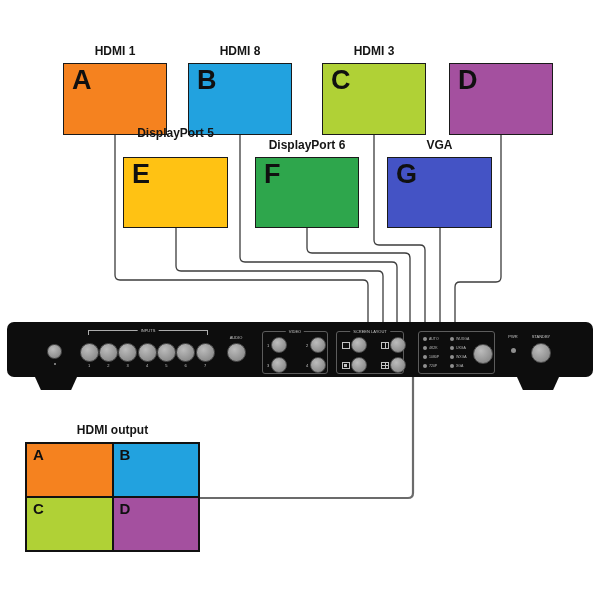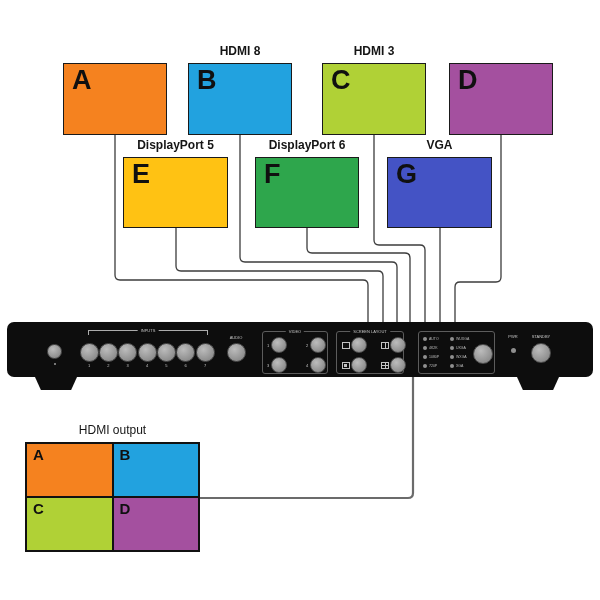--- a/index.html
+++ b/index.html
@@ -24,55 +24,56 @@
   .bracket{position:absolute;height:5px;border-top:1px solid #ababab;}
   .bracket:before,.bracket:after{content:"";position:absolute;top:0;width:1px;height:4px;background:#ababab;}
   .bracket:before{left:0;} .bracket:after{right:0;}
   .bracket .blabel{position:absolute;left:50%;top:-3px;transform:translateX(-50%);background:#0d0d0d;
                    padding:0 3px;font-size:4px;line-height:5px;color:#c4c4c4;white-space:nowrap;}
   .led{position:absolute;width:4px;height:4px;border-radius:50%;background:#8f8f8f;}
   .licon{position:absolute;width:8px;height:7px;border:1px solid #c2c2c2;box-sizing:border-box;}
   .licon>div{position:absolute;background:#c2c2c2;}
   .dot{position:absolute;width:2px;height:2px;border-radius:50%;background:#9a9a9a;}
   
-  .out-title{position:absolute;z-index:2;font-size:12px;font-weight:400;color:#151515;text-align:center;}
+  .out-title{position:absolute;z-index:2;font-size:12px;font-weight:700;color:#151515;text-align:center;}
   .out-box{position:absolute;z-index:2;border:1px solid #111;box-sizing:border-box;
            display:grid;grid-template-columns:1fr 1fr;grid-template-rows:1fr 1fr;}
   .out-q{border:1px solid #111;box-sizing:border-box;}
   .out-letter{display:block;padding:2px 0 0 6px;font-size:15px;font-weight:700;color:#101010;line-height:17px;}
 </style>
 </head>
 <body>
 
 <div id="stage">
     <svg width="600" height="600" class="wires">
       <path d="M 115 135 L 115 275 Q 115 280 120 280 L 363 280 Q 368 280 368 285 L 368 322" fill="none" stroke="#3c3c3c" stroke-width="1.3"></path>
       <path d="M 240 135 L 240 257 Q 240 262 245 262 L 392 262 Q 397 262 397 267 L 397 322" fill="none" stroke="#3c3c3c" stroke-width="1.3"></path>
       <path d="M 374 135 L 374 240 Q 374 245 379 245 L 420 245 Q 425 245 425 250 L 425 322" fill="none" stroke="#3c3c3c" stroke-width="1.3"></path>
       <path d="M 501 135 L 501 277 Q 501 282 496 282 L 460 282 Q 455 282 455 287 L 455 322" fill="none" stroke="#3c3c3c" stroke-width="1.3"></path>
       <path d="M 176 228 L 176 266 Q 176 271 181 271 L 378 271 Q 383 271 383 276 L 383 322" fill="none" stroke="#3c3c3c" stroke-width="1.3"></path>
       <path d="M 307 228 L 307 248 Q 307 253 312 253 L 405 253 Q 410 253 410 258 L 410 322" fill="none" stroke="#3c3c3c" stroke-width="1.3"></path>
       <path d="M 440 228 L 440 322" fill="none" stroke="#3c3c3c" stroke-width="1.3"></path>
       <path d="M 413 377 L 413 493 Q 413 498 408 498 L 200 498" fill="none" stroke="#6b6b6b" stroke-width="2.2"></path>
     </svg>
+    <div class="src-label" style="position: absolute; left: 63px; top: 44px; width: 104px; height: 14px;">HDMI 1</div>
     <div class="src-box" style="position: absolute; left: 63px; top: 63px; width: 104px; height: 72px; background: rgb(245, 130, 31);">
       <span class="src-letter">A</span>
     </div>
     <div class="src-label" style="position: absolute; left: 188px; top: 44px; width: 104px; height: 14px;">HDMI 8</div>
     <div class="src-box" style="position: absolute; left: 188px; top: 63px; width: 104px; height: 72px; background: rgb(34, 162, 223);">
       <span class="src-letter">B</span>
     </div>
     <div class="src-label" style="position: absolute; left: 322px; top: 44px; width: 104px; height: 14px; text-align: center;">HDMI 3</div>
     <div class="src-box" style="position: absolute; left: 322px; top: 63px; width: 104px; height: 72px; background: rgb(176, 209, 54);">
       <span class="src-letter">C</span>
     </div>
     <div class="src-box" style="position: absolute; left: 449px; top: 63px; width: 104px; height: 72px; background: rgb(164, 80, 159);">
       <span class="src-letter">D</span>
     </div>
-    <div class="src-label" style="position: absolute; left: 123px; top: 138px; width: 105px; height: 14px;">DisplayPort 5</div>
+    <div class="src-label" style="position: absolute; left: 123px; top: 126px; width: 105px; height: 14px;">DisplayPort 5</div>
     <div class="src-box" style="position: absolute; left: 123px; top: 157px; width: 105px; height: 71px; background: rgb(255, 194, 19);">
       <span class="src-letter">E</span>
     </div>
     <div class="src-label" style="position: absolute; left: 255px; top: 138px; width: 104px; height: 14px; text-align: center;">DisplayPort 6</div>
     <div class="src-box" style="position: absolute; left: 255px; top: 157px; width: 104px; height: 71px; background: rgb(46, 166, 76);">
       <span class="src-letter">F</span>
     </div>
     <div class="src-label" style="position: absolute; left: 387px; top: 138px; width: 105px; height: 14px; text-align: center;">VGA</div>
     <div class="src-box" style="position: absolute; left: 387px; top: 157px; width: 105px; height: 71px; background: rgb(68, 83, 197);">
       <span class="src-letter">G</span>

